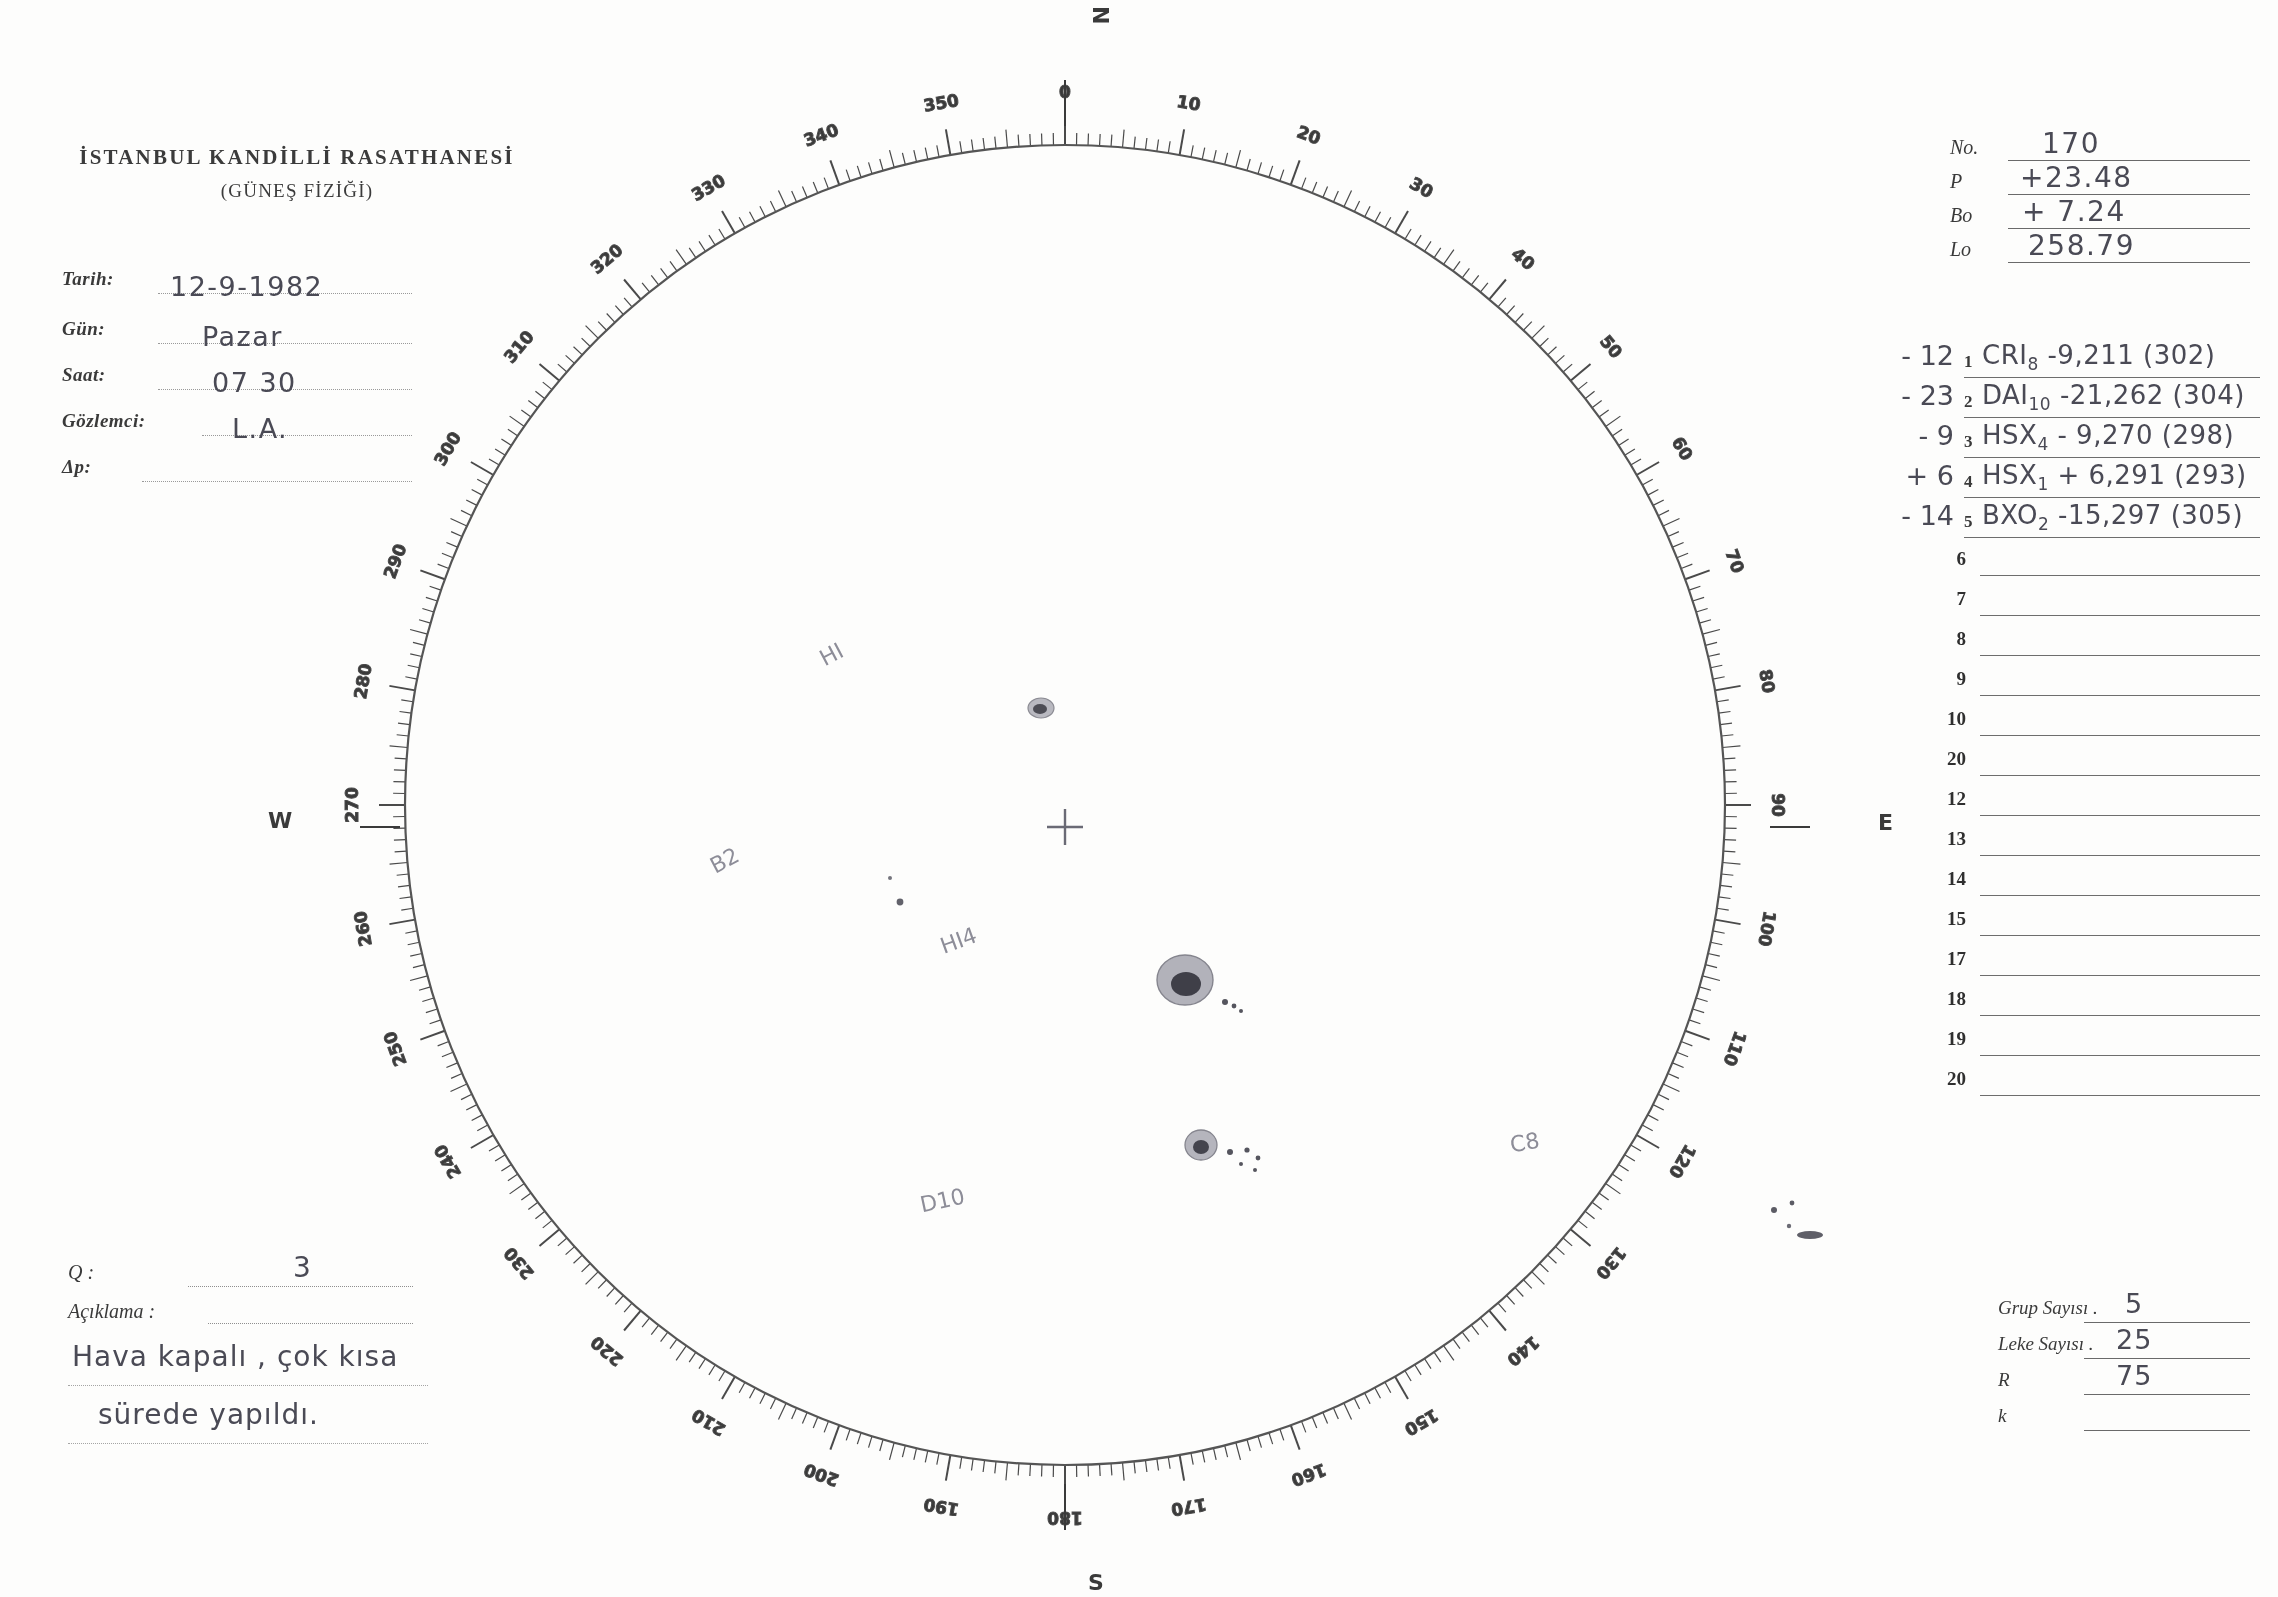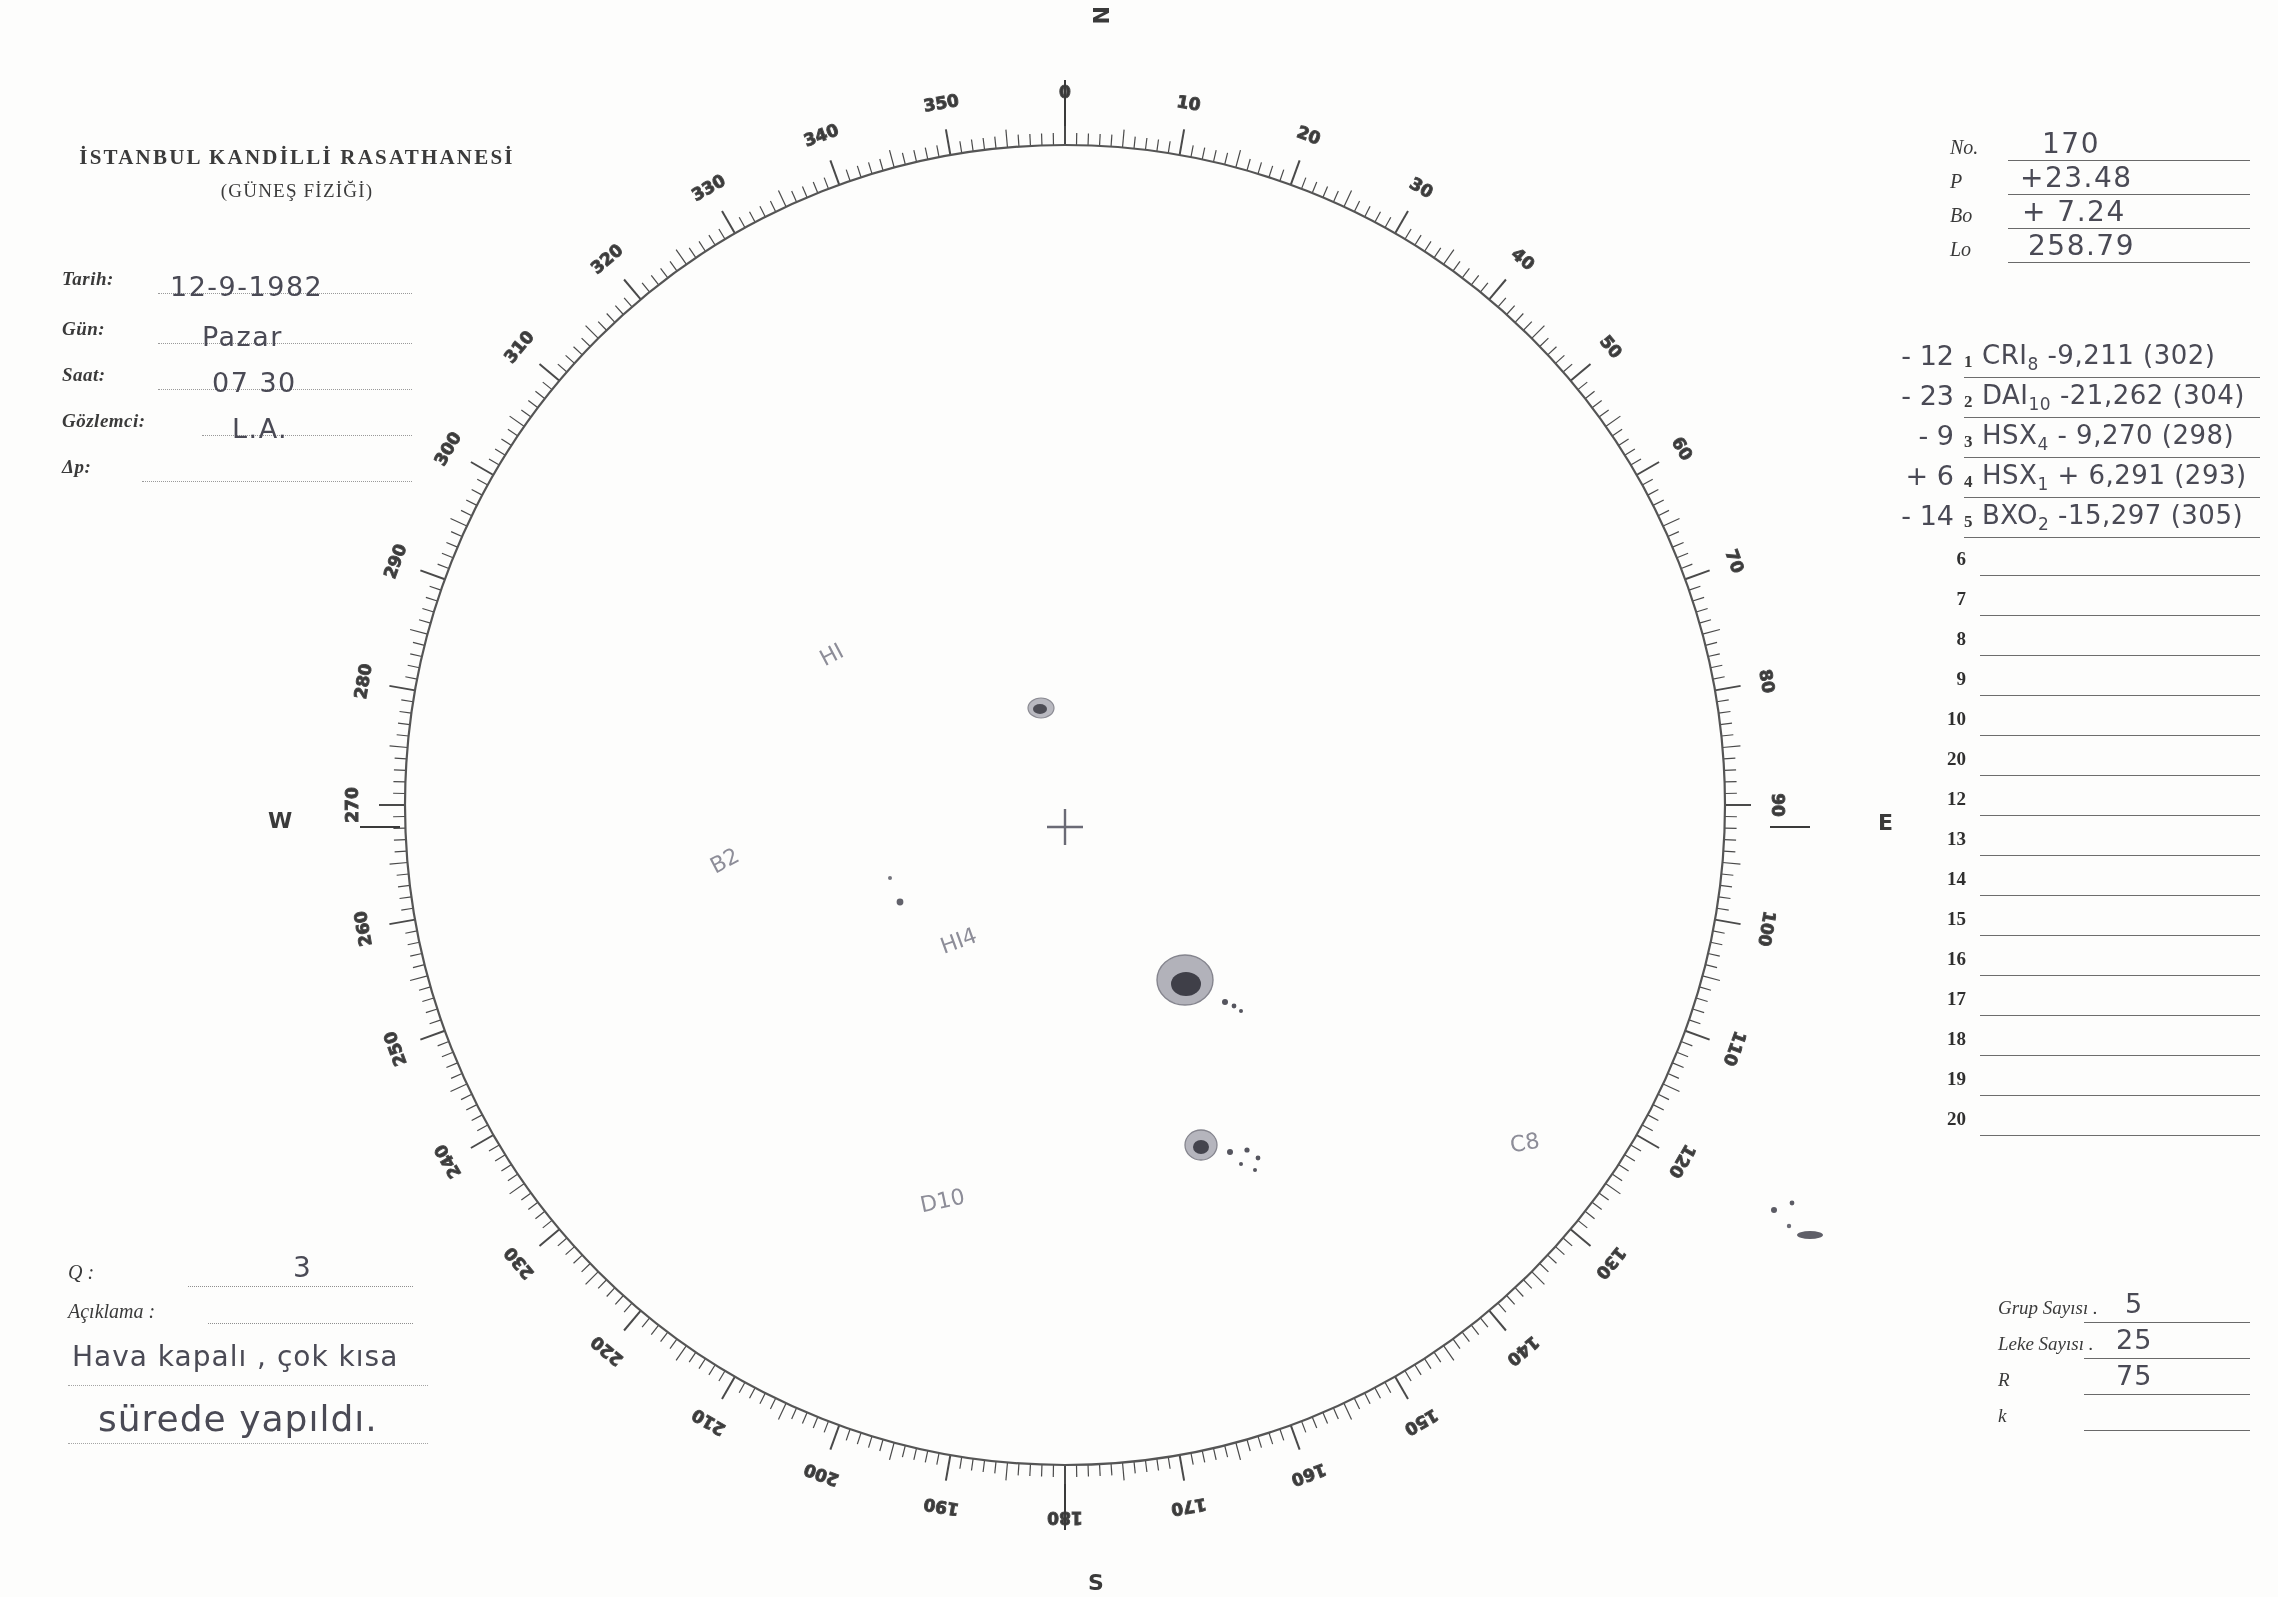--- a/index.html
+++ b/index.html
@@ -116,21 +116,21 @@
   .aciklama-line {
     position: absolute; left: 140px; right: 0; bottom: 2px;
     border-bottom: 1px dotted #8f8f8f;
   }
   .note-1 {
     position: absolute; left: 72px; top: 1340px;
     font-size: 28px; letter-spacing: 1px;
   }
   .note-2 {
     position: absolute; left: 98px; top: 1398px;
-    font-size: 36px; letter-spacing: 1px;
+    font-size: 28px; letter-spacing: 1px;
   }
   .note-underline {
     position: absolute;
     left: 68px;
     width: 360px;
     border-bottom: 1px dotted #a5a5a5;
   }
   
   .disk-wrap {
     position: absolute;
@@ -860,24 +860,20 @@
       </div>
     <div class="empty-row">
         <span class="empty-num">14</span>
         <span class="empty-rule"></span>
       </div>
     <div class="empty-row">
         <span class="empty-num">15</span>
         <span class="empty-rule"></span>
       </div>
     <div class="empty-row">
-        <span class="empty-num">16</span>
-        <span class="empty-rule"></span>
-      </div>
-    <div class="empty-row">
         <span class="empty-num">17</span>
         <span class="empty-rule"></span>
       </div>
     <div class="empty-row">
         <span class="empty-num">18</span>
         <span class="empty-rule"></span>
       </div>
     <div class="empty-row">
         <span class="empty-num">19</span>
         <span class="empty-rule"></span>

